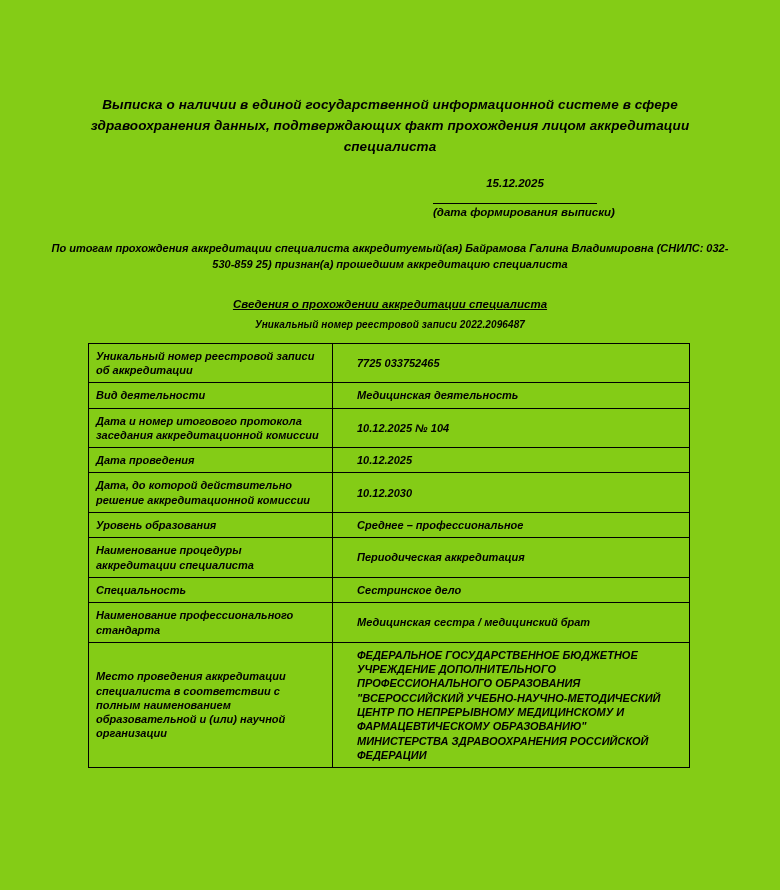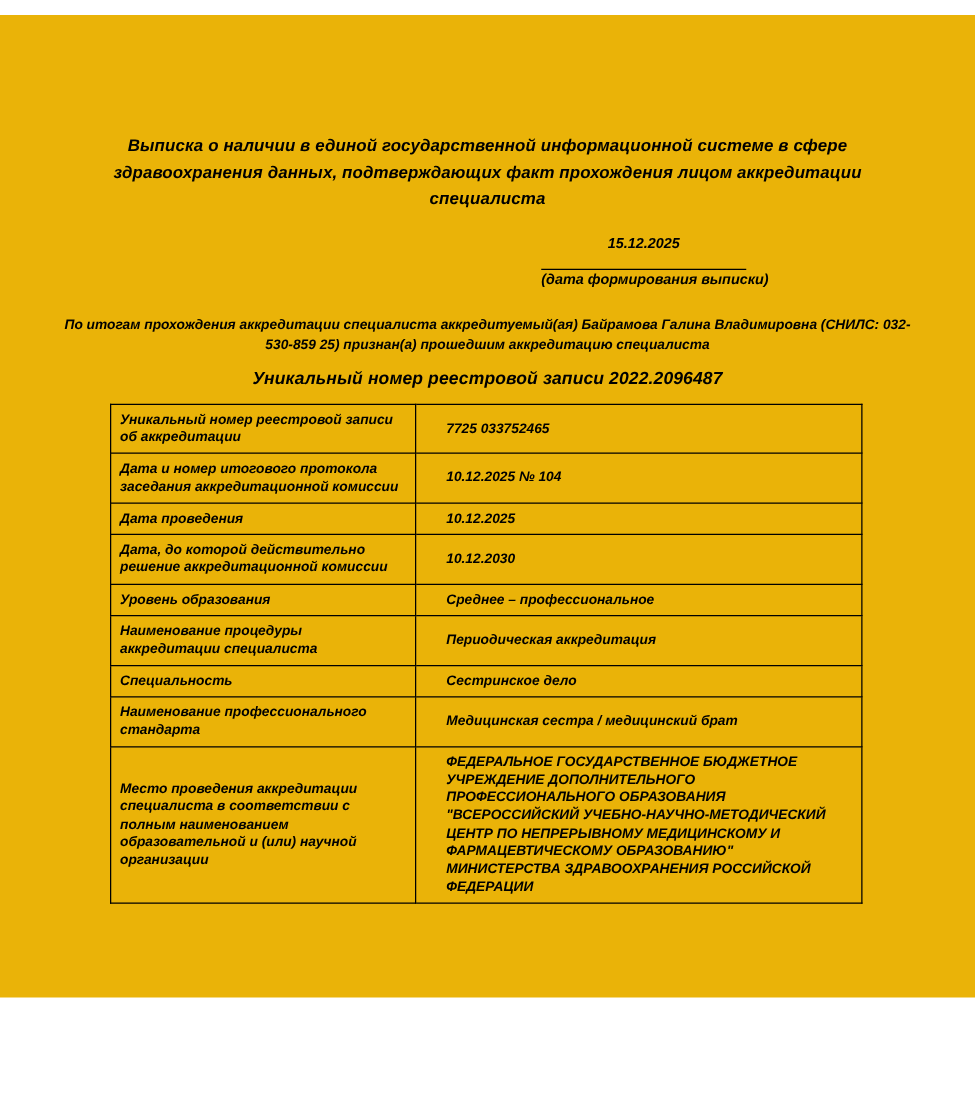--- a/index.html
+++ b/index.html
@@ -3,23 +3,23 @@
 <meta charset="utf-8">
 <style>
   html, body {
     margin: 0;
     padding: 0;
     background: #ffffff;
   }
   .page {
     position: relative;
     width: 780px;
-    height: 786px;
-    margin: 12px auto;
-    background: #eab308;
+    height: 890px;
+    margin: 0 auto;
+    background: #84cc16;
     color: #000000;
     font-family: "Liberation Sans", "DejaVu Sans", sans-serif;
     font-weight: bold;
     font-style: italic;
     overflow: hidden;
   }
   .doc-title {
     width: 640px;
     margin: 95px auto 0;
     text-align: center;
@@ -51,21 +51,21 @@
   }
   .section-heading {
     margin: 25px auto 0;
     text-align: center;
     font-size: 11.5px;
     text-decoration: underline;
   }
   .registry-heading {
     margin: 9px auto 0;
     text-align: center;
-    font-size: 14px;
+    font-size: 10px;
     letter-spacing: 0.1px;
   }
   table.acc-table {
     border-collapse: collapse;
     margin: 13px 0 0 88px;
     width: 602px;
     table-layout: fixed;
     font-size: 11px;
     line-height: 1.3;
   }
@@ -89,30 +89,35 @@
 
   <div class="doc-title">Выписка о наличии в единой государственной информационной системе в сфере здравоохранения данных, подтверждающих факт прохождения лицом аккредитации специалиста</div>
 
   <div class="date-block">
     <div class="date-value">15.12.2025</div>
     <div class="date-caption">(дата формирования выписки)</div>
   </div>
 
   <div class="intro-paragraph">По итогам прохождения аккредитации специалиста аккредитуемый(ая) Байрамова Галина Владимировна (СНИЛС: 032-530-859 25) признан(а) прошедшим аккредитацию специалиста</div>
 
+  <div class="section-heading">Сведения о прохождении аккредитации специалиста</div>
 
   <div class="registry-heading">Уникальный номер реестровой записи 2022.2096487</div>
 
   <table class="acc-table">
     <tbody>
     <tr>
       <td class="label-cell">Уникальный номер реестровой записи об аккредитации</td>
       <td class="value-cell">7725 033752465</td>
     </tr>
 
+    <tr>
+      <td class="label-cell">Вид деятельности</td>
+      <td class="value-cell">Медицинская деятельность</td>
+    </tr>
 
     <tr>
       <td class="label-cell">Дата и номер итогового протокола заседания аккредитационной комиссии</td>
       <td class="value-cell">10.12.2025 № 104</td>
     </tr>
 
     <tr>
       <td class="label-cell">Дата проведения</td>
       <td class="value-cell">10.12.2025</td>
     </tr>

